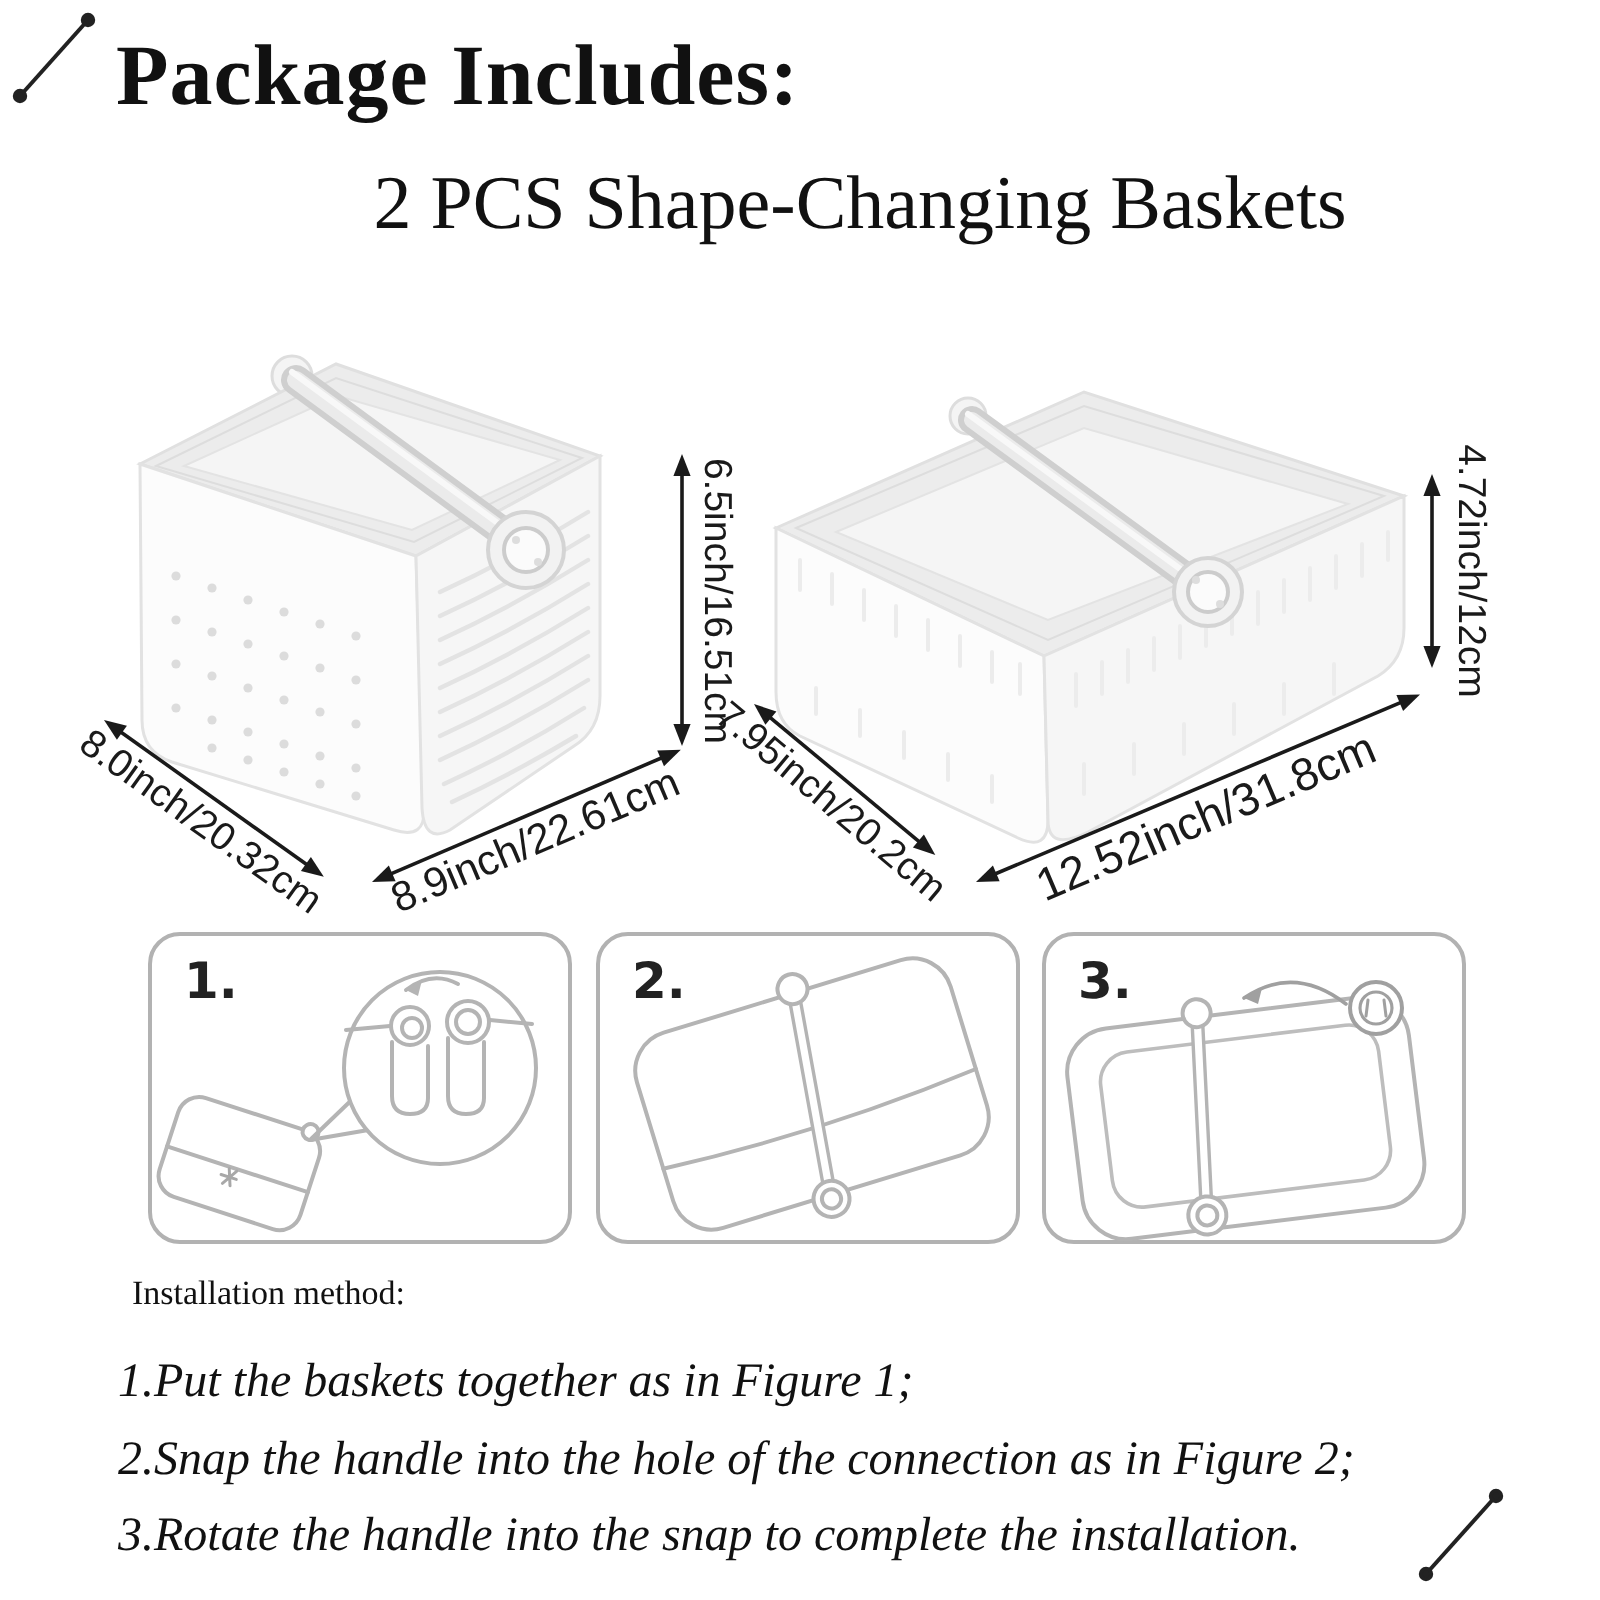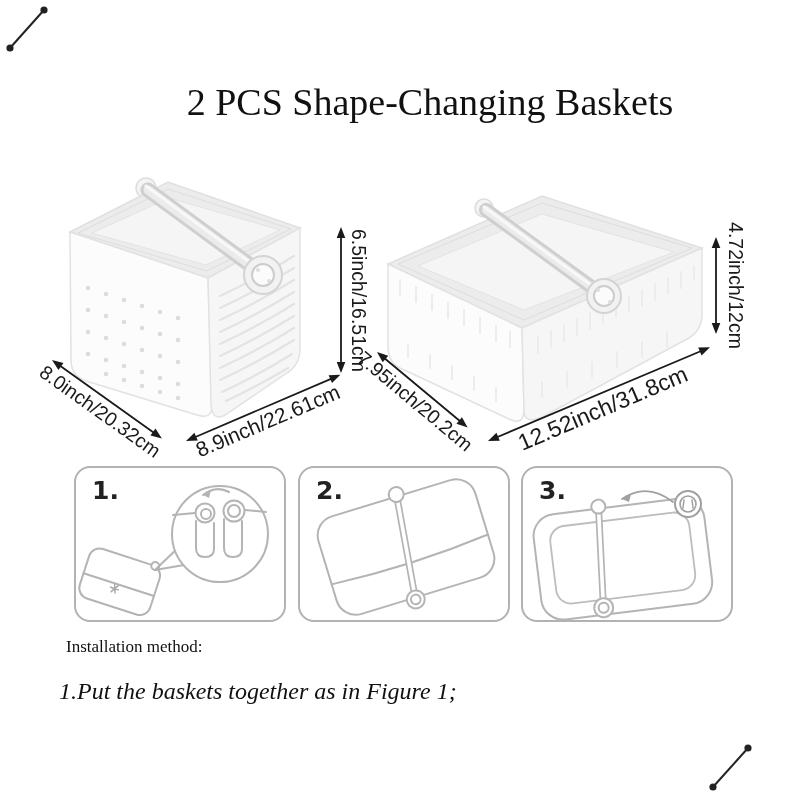--- a/index.html
+++ b/index.html
@@ -20,20 +20,21 @@
   .panel svg{position:absolute;left:0;top:0;}
   #inst-head{left:66px;top:637px;font-size:17px;}
   #inst-steps{left:59px;top:672px;font-size:24px;line-height:38.5px;}
   .inst-step{white-space:nowrap;font-style:italic;}
 </style>
 </head>
 <body>
 
 <div id="page">
 
+  <div id="title" class="abs">Package Includes:</div>
   <div id="subtitle" class="abs">2 PCS Shape-Changing Baskets</div>
 
   <svg class="layer" style="left:48px;top:170px" width="300" height="285" viewBox="0 0 300 285">
     <circle cx="98" cy="18" r="10" fill="#f4f4f4" stroke="#dddddd" stroke-width="1.5"></circle>
     <path d="M22,62 L120,12 L252,58 L160,108 Z" fill="#ececec" stroke="#e0e0e0" stroke-width="1.5"></path>
     <path d="M30,63 L120,19 L243,59 L159,101 Z" fill="none" stroke="#dddddd" stroke-width="1"></path>
     <path d="M44,63 L121,28 L232,60 L158,95 Z" fill="#f5f5f5" stroke="#e3e3e3" stroke-width="1"></path>
     <path d="M22,62 L160,108 L164,234 Q165,250 149,245 L38,211 Q23,206 23,190 Z" fill="#fcfcfc" stroke="#e2e2e2" stroke-width="1.5"></path>
     <path d="M160,108 L252,58 L252,178 Q252,195 239,203 L177,245 Q164,252 163,234 Z" fill="#f6f6f6" stroke="#e2e2e2" stroke-width="1.5"></path>
     <g fill="#dcdcdc">
@@ -246,15 +247,17 @@
       <circle cx="165" cy="36" r="8" stroke="#a0a0a0" stroke-width="1.6"></circle>
       <path d="M161,32 L160,40 M169,32 L170,40" stroke="#a0a0a0" stroke-width="1.5"></path>
       <path d="M150,34 Q124,14 99,31" stroke="#a0a0a0" stroke-width="1.8"></path>
       <path d="M99,31 L108,26 L106,34 Z" fill="#a0a0a0" stroke="none"></path>
     </svg>
   </div>
 
   <div id="inst-head" class="abs">Installation method:</div>
   <div id="inst-steps" class="abs">
     <div class="inst-step">1.Put the baskets together as in Figure 1;</div>
+    <div class="inst-step">2.Snap the handle into the hole of the connection as in Figure 2;</div>
+    <div class="inst-step">3.Rotate the handle into the snap to complete the installation.</div>
   </div>
 
 </div>
 
 </body></html>

